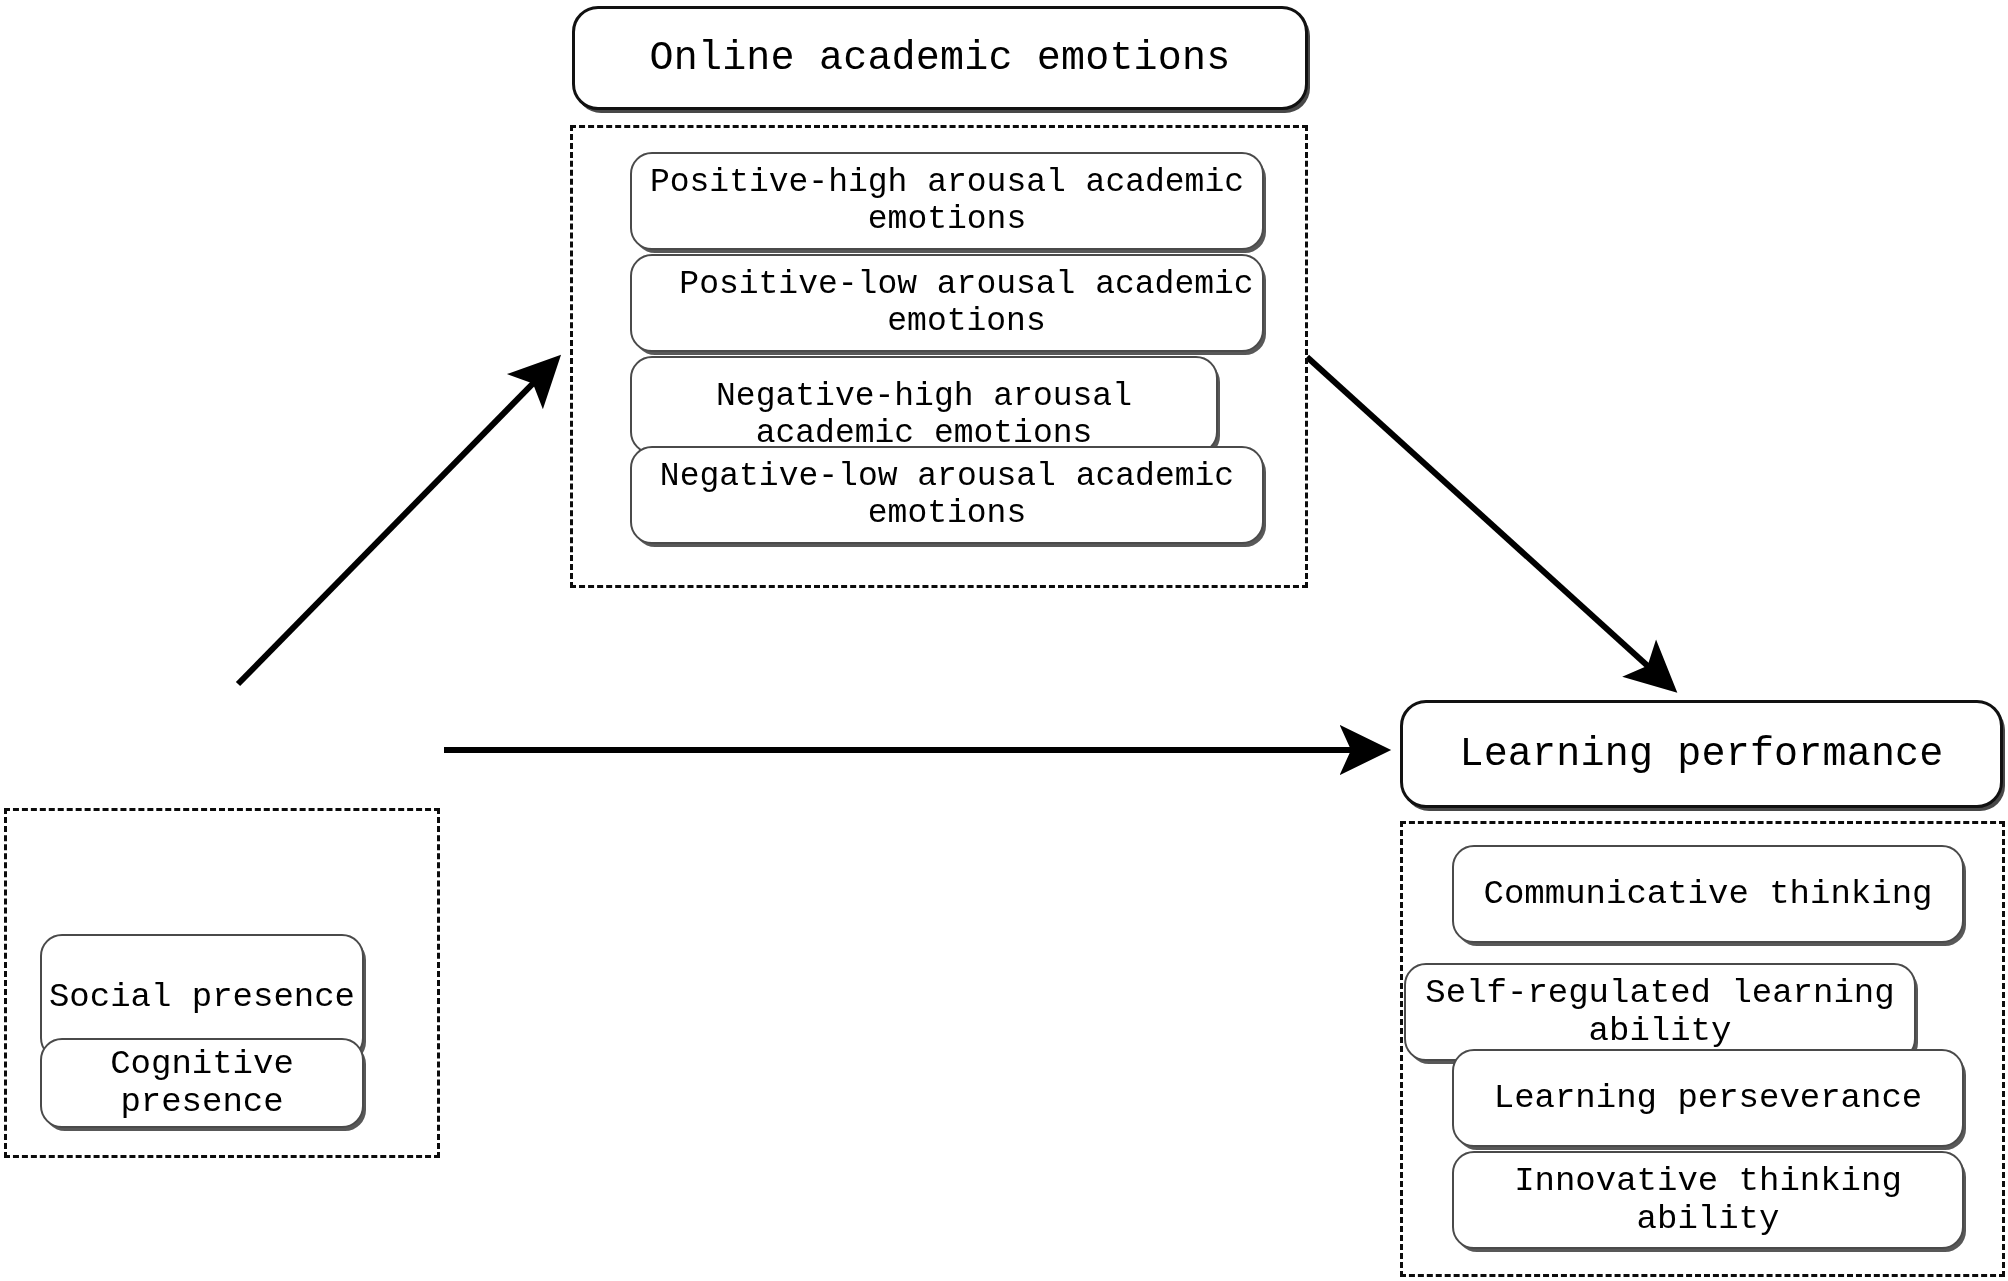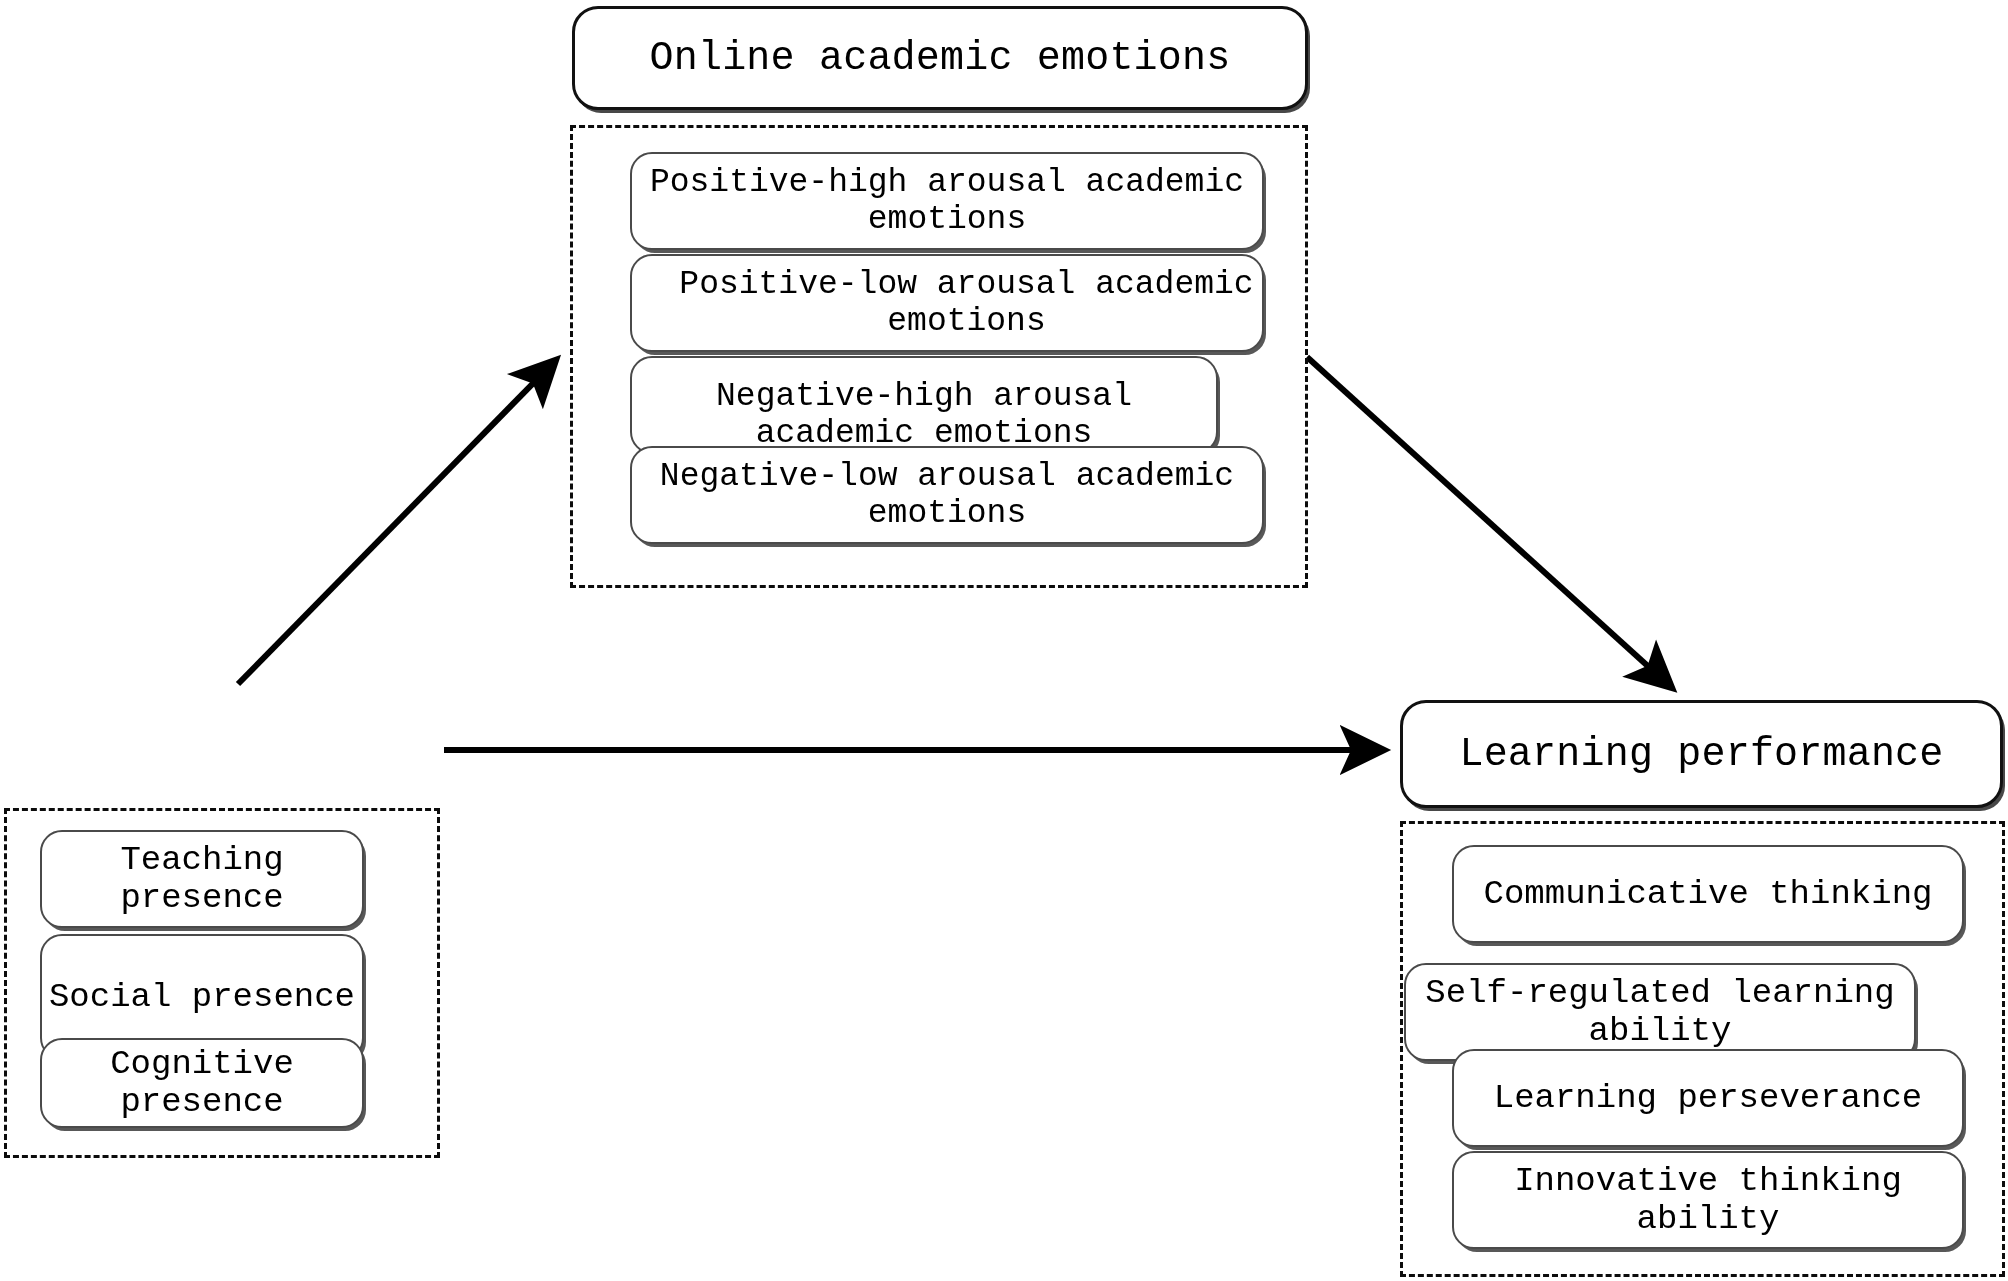--- a/index.html
+++ b/index.html
@@ -108,23 +108,20 @@
     <span class="label-text">Negative-high arousal academic emotions</span>
   </div>
 
   <div class="node node-sub wide-label" style="left:630px; top:446px; width:634px; height:98px;">
     <span class="label-text">Negative-low arousal academic emotions</span>
   </div>
 
 
   <div class="dashed-group" style="left:4px; top:808px; width:436px; height:350px;"></div>
 
-  <div class="node node-sub" style="left:40px; top:830px; width:324px; height:98px;">
-    <span class="label-text">Teaching presence</span>
-  </div>
 
   <div class="node node-sub" style="left:40px; top:934px; width:324px; height:126px;">
     <span class="label-text">Social presence</span>
   </div>
 
   <div class="node node-sub" style="left:40px; top:1038px; width:324px; height:90px;">
     <span class="label-text">Cognitive presence</span>
   </div>
 
   <div class="node node-main" style="left:1400px; top:700px; width:603px; height:108px;">

